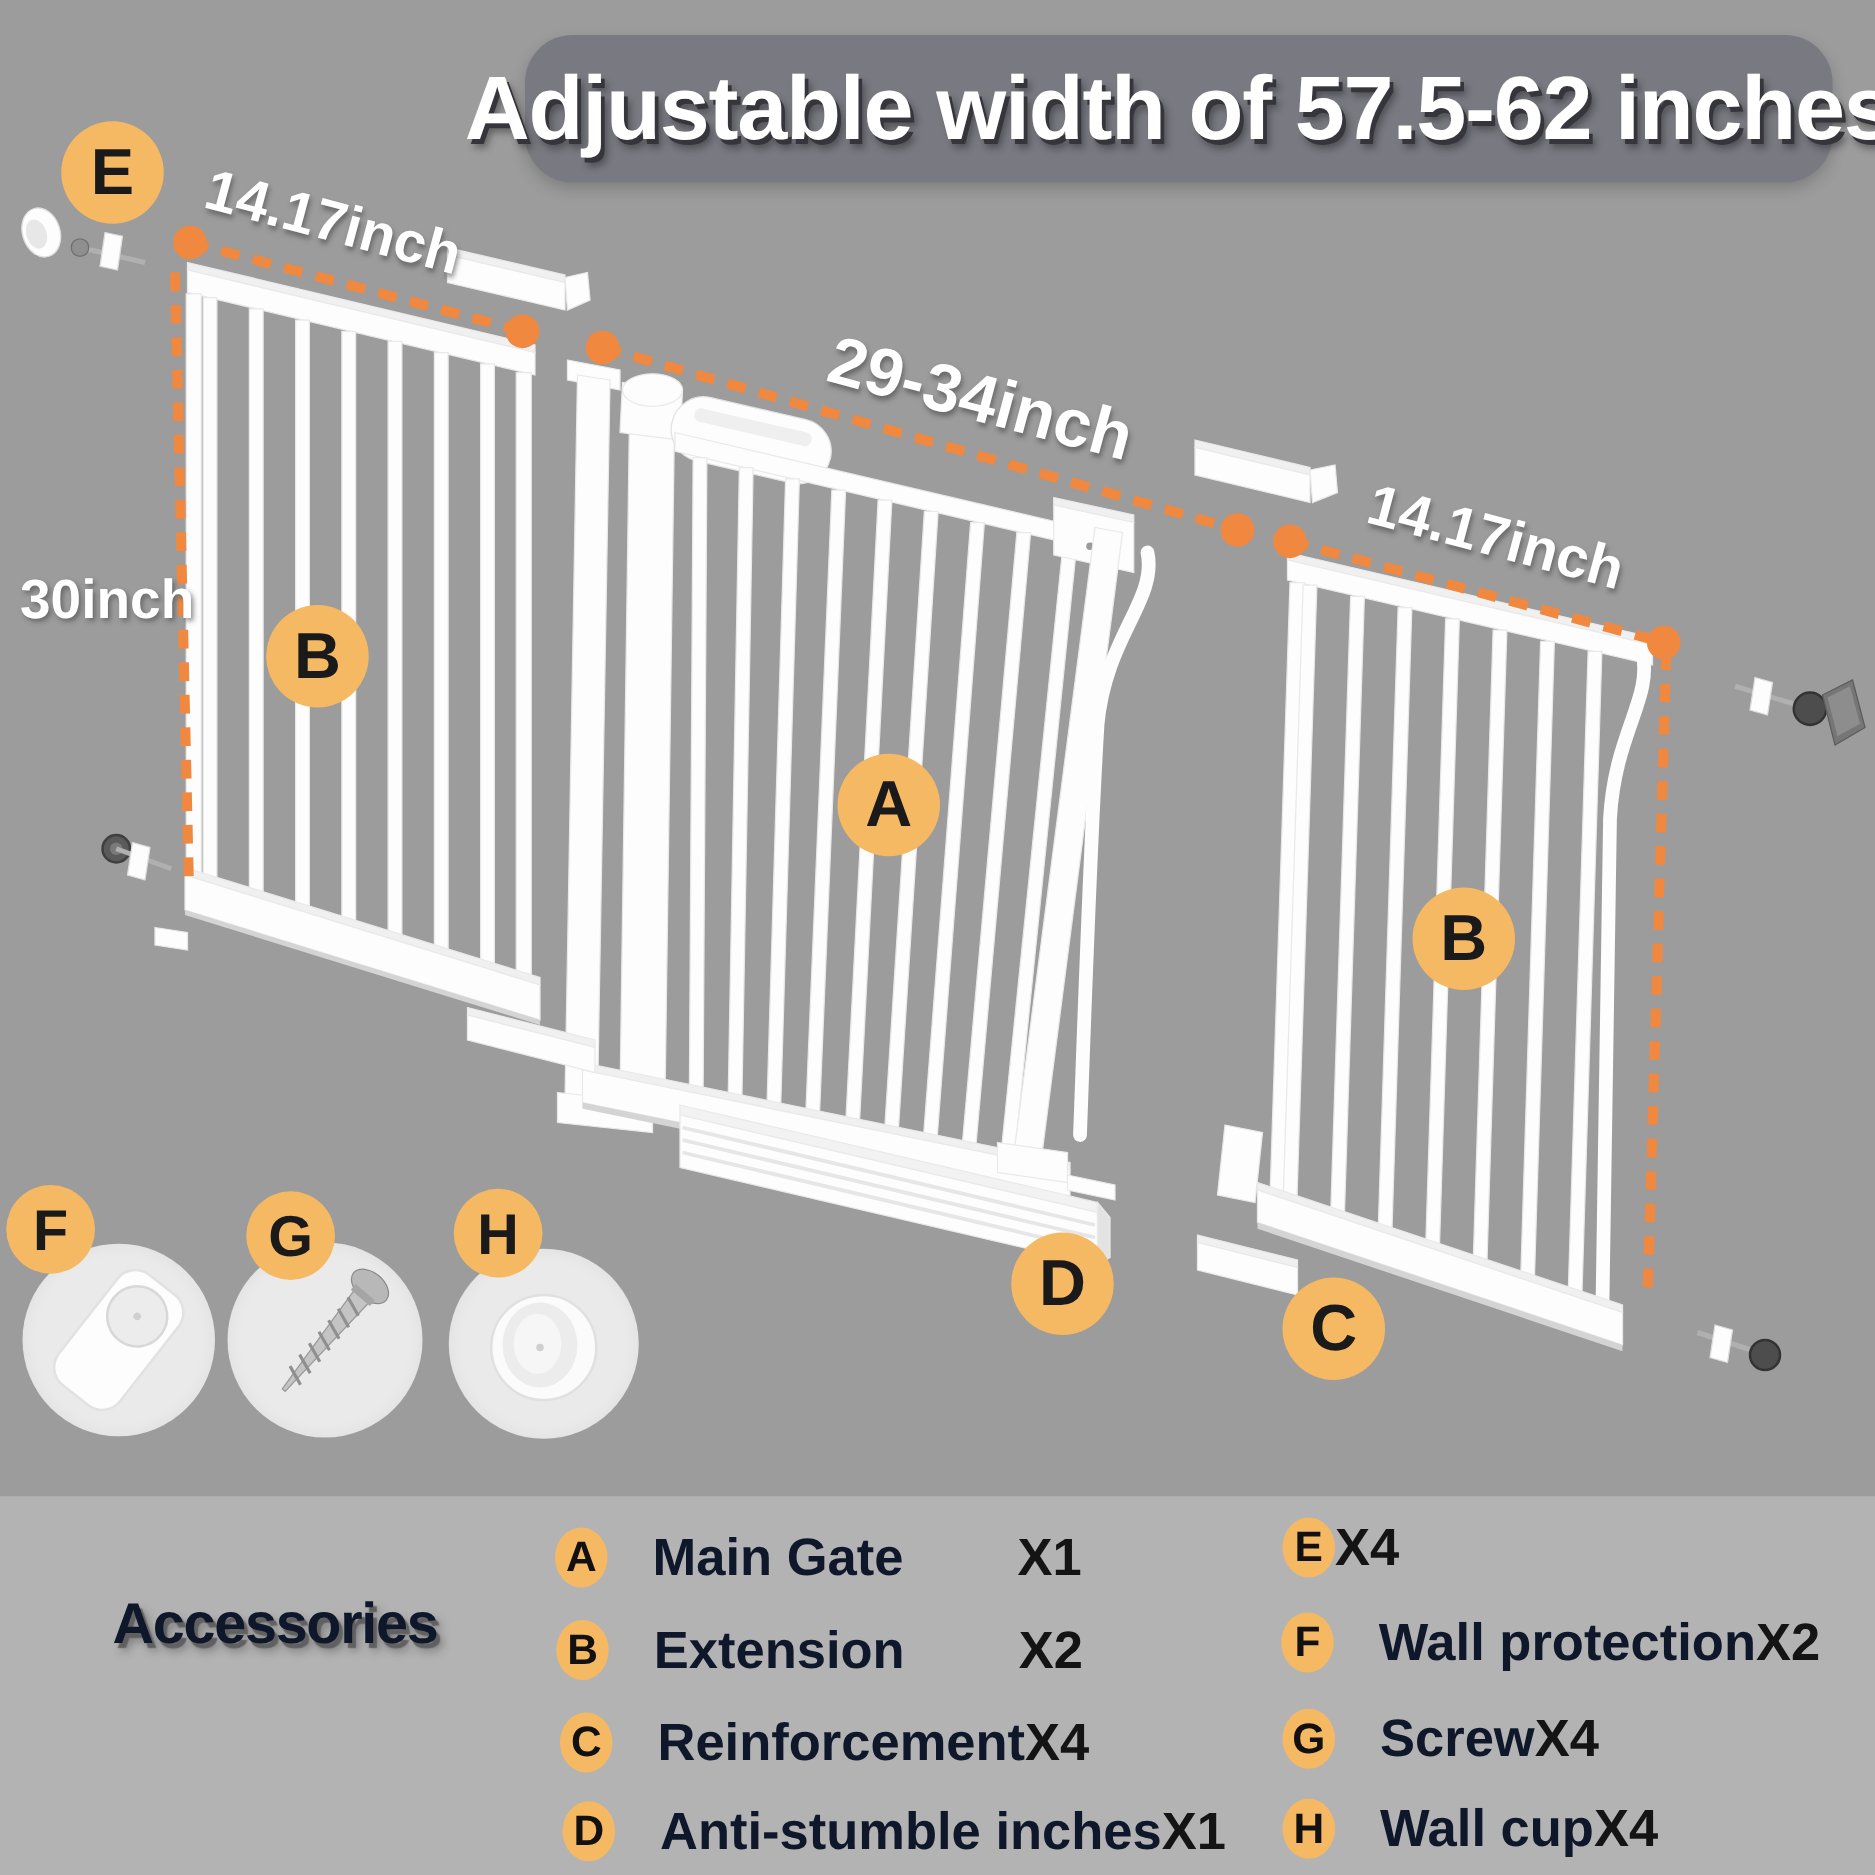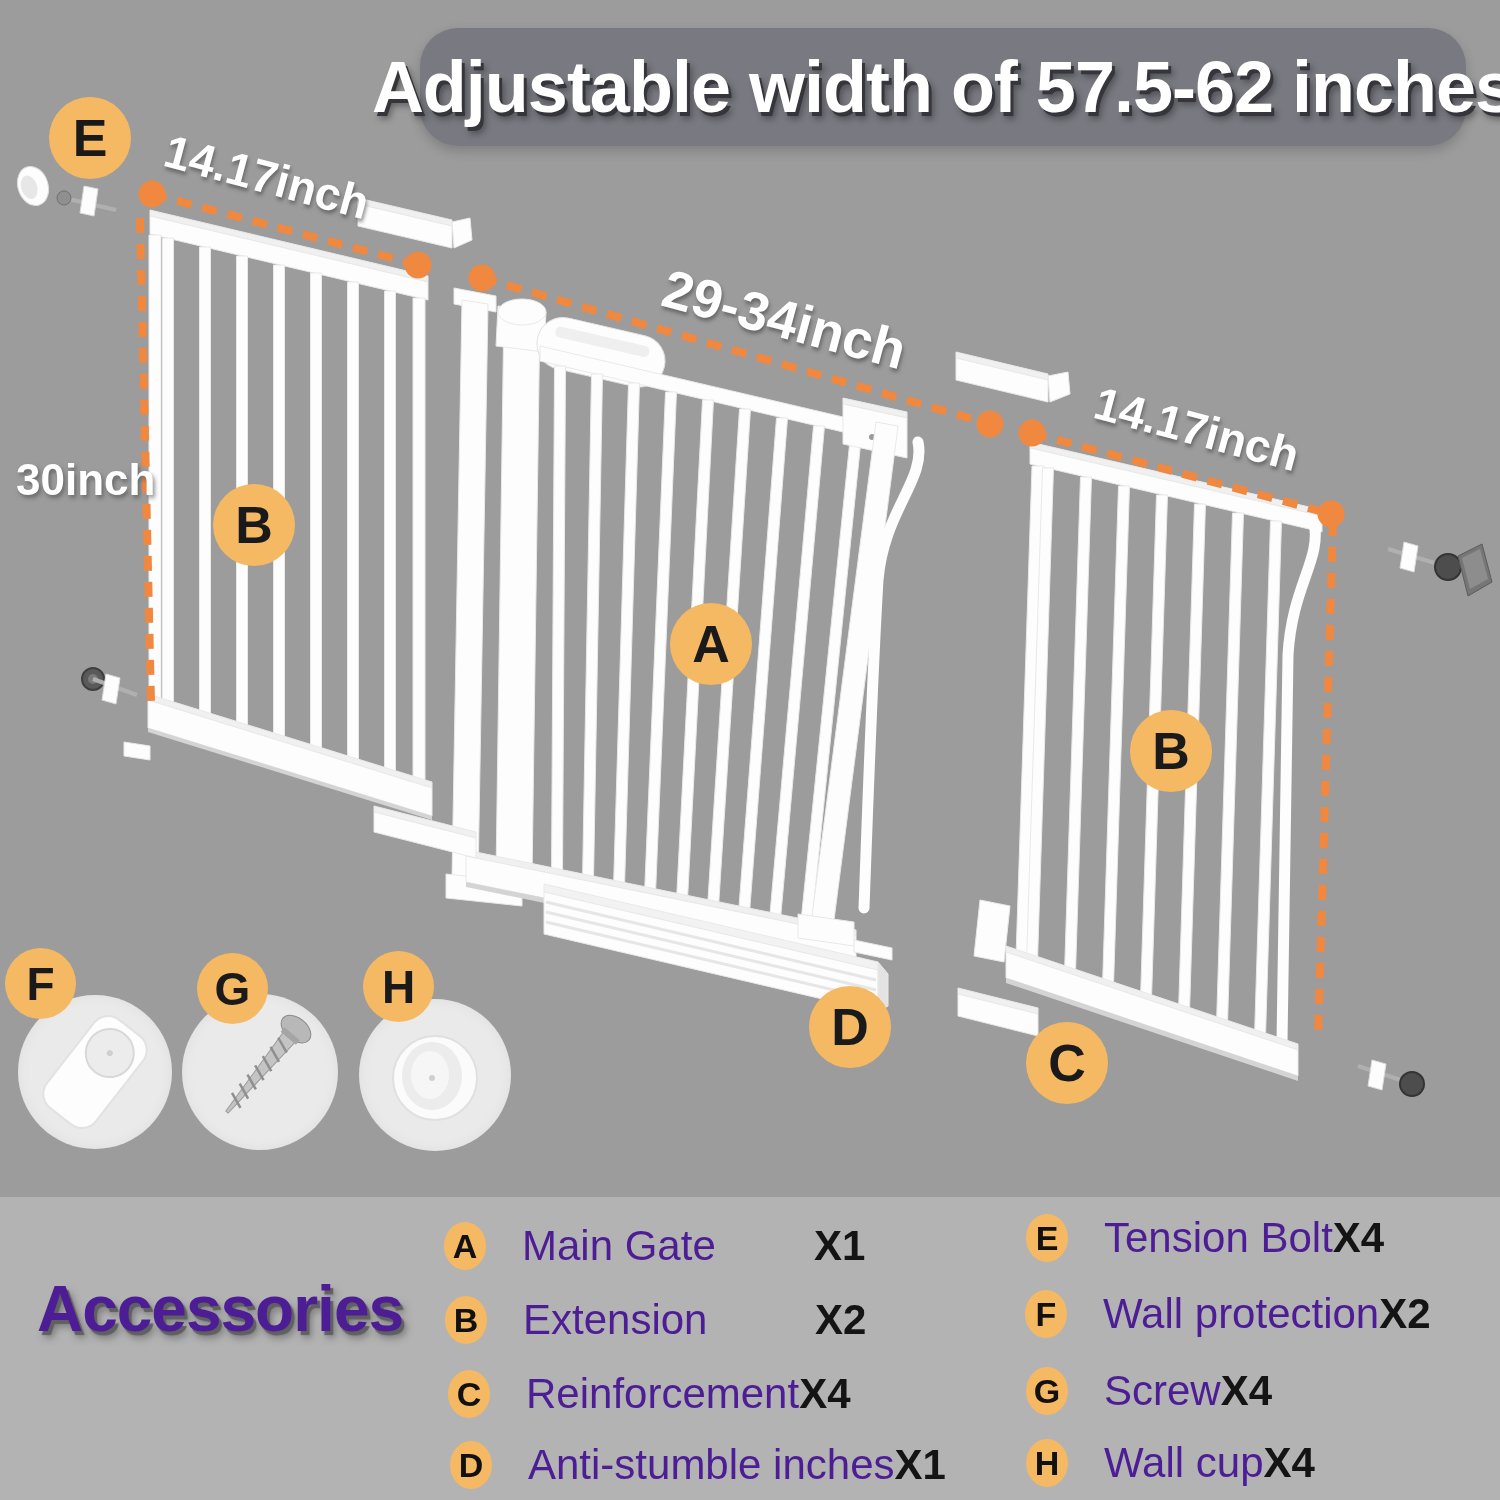--- a/index.html
+++ b/index.html
@@ -14,26 +14,26 @@
   .icon-circle{position:absolute;border-radius:50%;background:#EAEAEA;z-index:1;
           box-shadow:inset 0 0 14px rgba(0,0,0,.05);}
   .marker{position:absolute;border-radius:50%;background:#F6B963;color:#1a1a1a;z-index:5;
           display:flex;align-items:center;justify-content:center;font-weight:800;}
   .m-big{width:82px;height:82px;font-size:52px;}
   .m-mid{width:71px;height:71px;font-size:46px;}
   .dim-label{position:absolute;color:#fff;font-weight:800;white-space:nowrap;z-index:5;
           text-shadow:2px 3px 4px rgba(70,70,70,.6);}
   .legend-band{position:absolute;left:0;top:1197px;width:1500px;height:303px;background:#B3B3B3;z-index:3;}
   .acc-title{position:absolute;left:0;top:1270px;width:440px;text-align:center;z-index:5;
-          font-size:64px;font-weight:900;color:#4c1d95;line-height:1.22;letter-spacing:-1px;
+          font-size:46px;font-weight:900;color:#0f172a;line-height:1.22;letter-spacing:-1px;
           text-shadow:3px 4px 1px #606060,5px 7px 7px rgba(70,70,70,.5);}
   .lrow{position:absolute;display:flex;align-items:center;height:48px;z-index:5;}
   .lmark{width:42px;height:48px;border-radius:50%;background:#F6B963;color:#111;flex:none;
           font-size:34px;font-weight:800;display:flex;align-items:center;justify-content:center;}
-  .lname{margin-left:36px;font-size:42px;color:#4c1d95;font-weight:400;white-space:nowrap;}
+  .lname{margin-left:36px;font-size:42px;color:#0f172a;font-weight:700;white-space:nowrap;}
   .lname.wide{min-width:292px;}
   .lqty{margin-left:0;font-size:42px;color:#141414;font-weight:600;}
 </style>
 </head>
 <body>
 
 <div class="stage">
 
   <div class="icon-circle" style="left:18px;top:995px;width:154px;height:154px;"></div>
   <div class="icon-circle" style="left:182px;top:994px;width:156px;height:156px;"></div>
@@ -210,21 +210,20 @@
     <div class="lqty">X4</div>
   </div>
   <div class="lrow" style="left:450px;top:1441px;">
     <div class="lmark">D</div>
     <div class="lname">Anti-stumble inches</div>
     <div class="lqty">X1</div>
   </div>
 
   <div class="lrow" style="left:1026px;top:1214px;">
     <div class="lmark">E</div>
-    <div class="lname">Tension Bolt</div>
     <div class="lqty">X4</div>
   </div>
   <div class="lrow" style="left:1025px;top:1290px;">
     <div class="lmark">F</div>
     <div class="lname">Wall protection</div>
     <div class="lqty">X2</div>
   </div>
   <div class="lrow" style="left:1026px;top:1367px;">
     <div class="lmark">G</div>
     <div class="lname">Screw</div>

